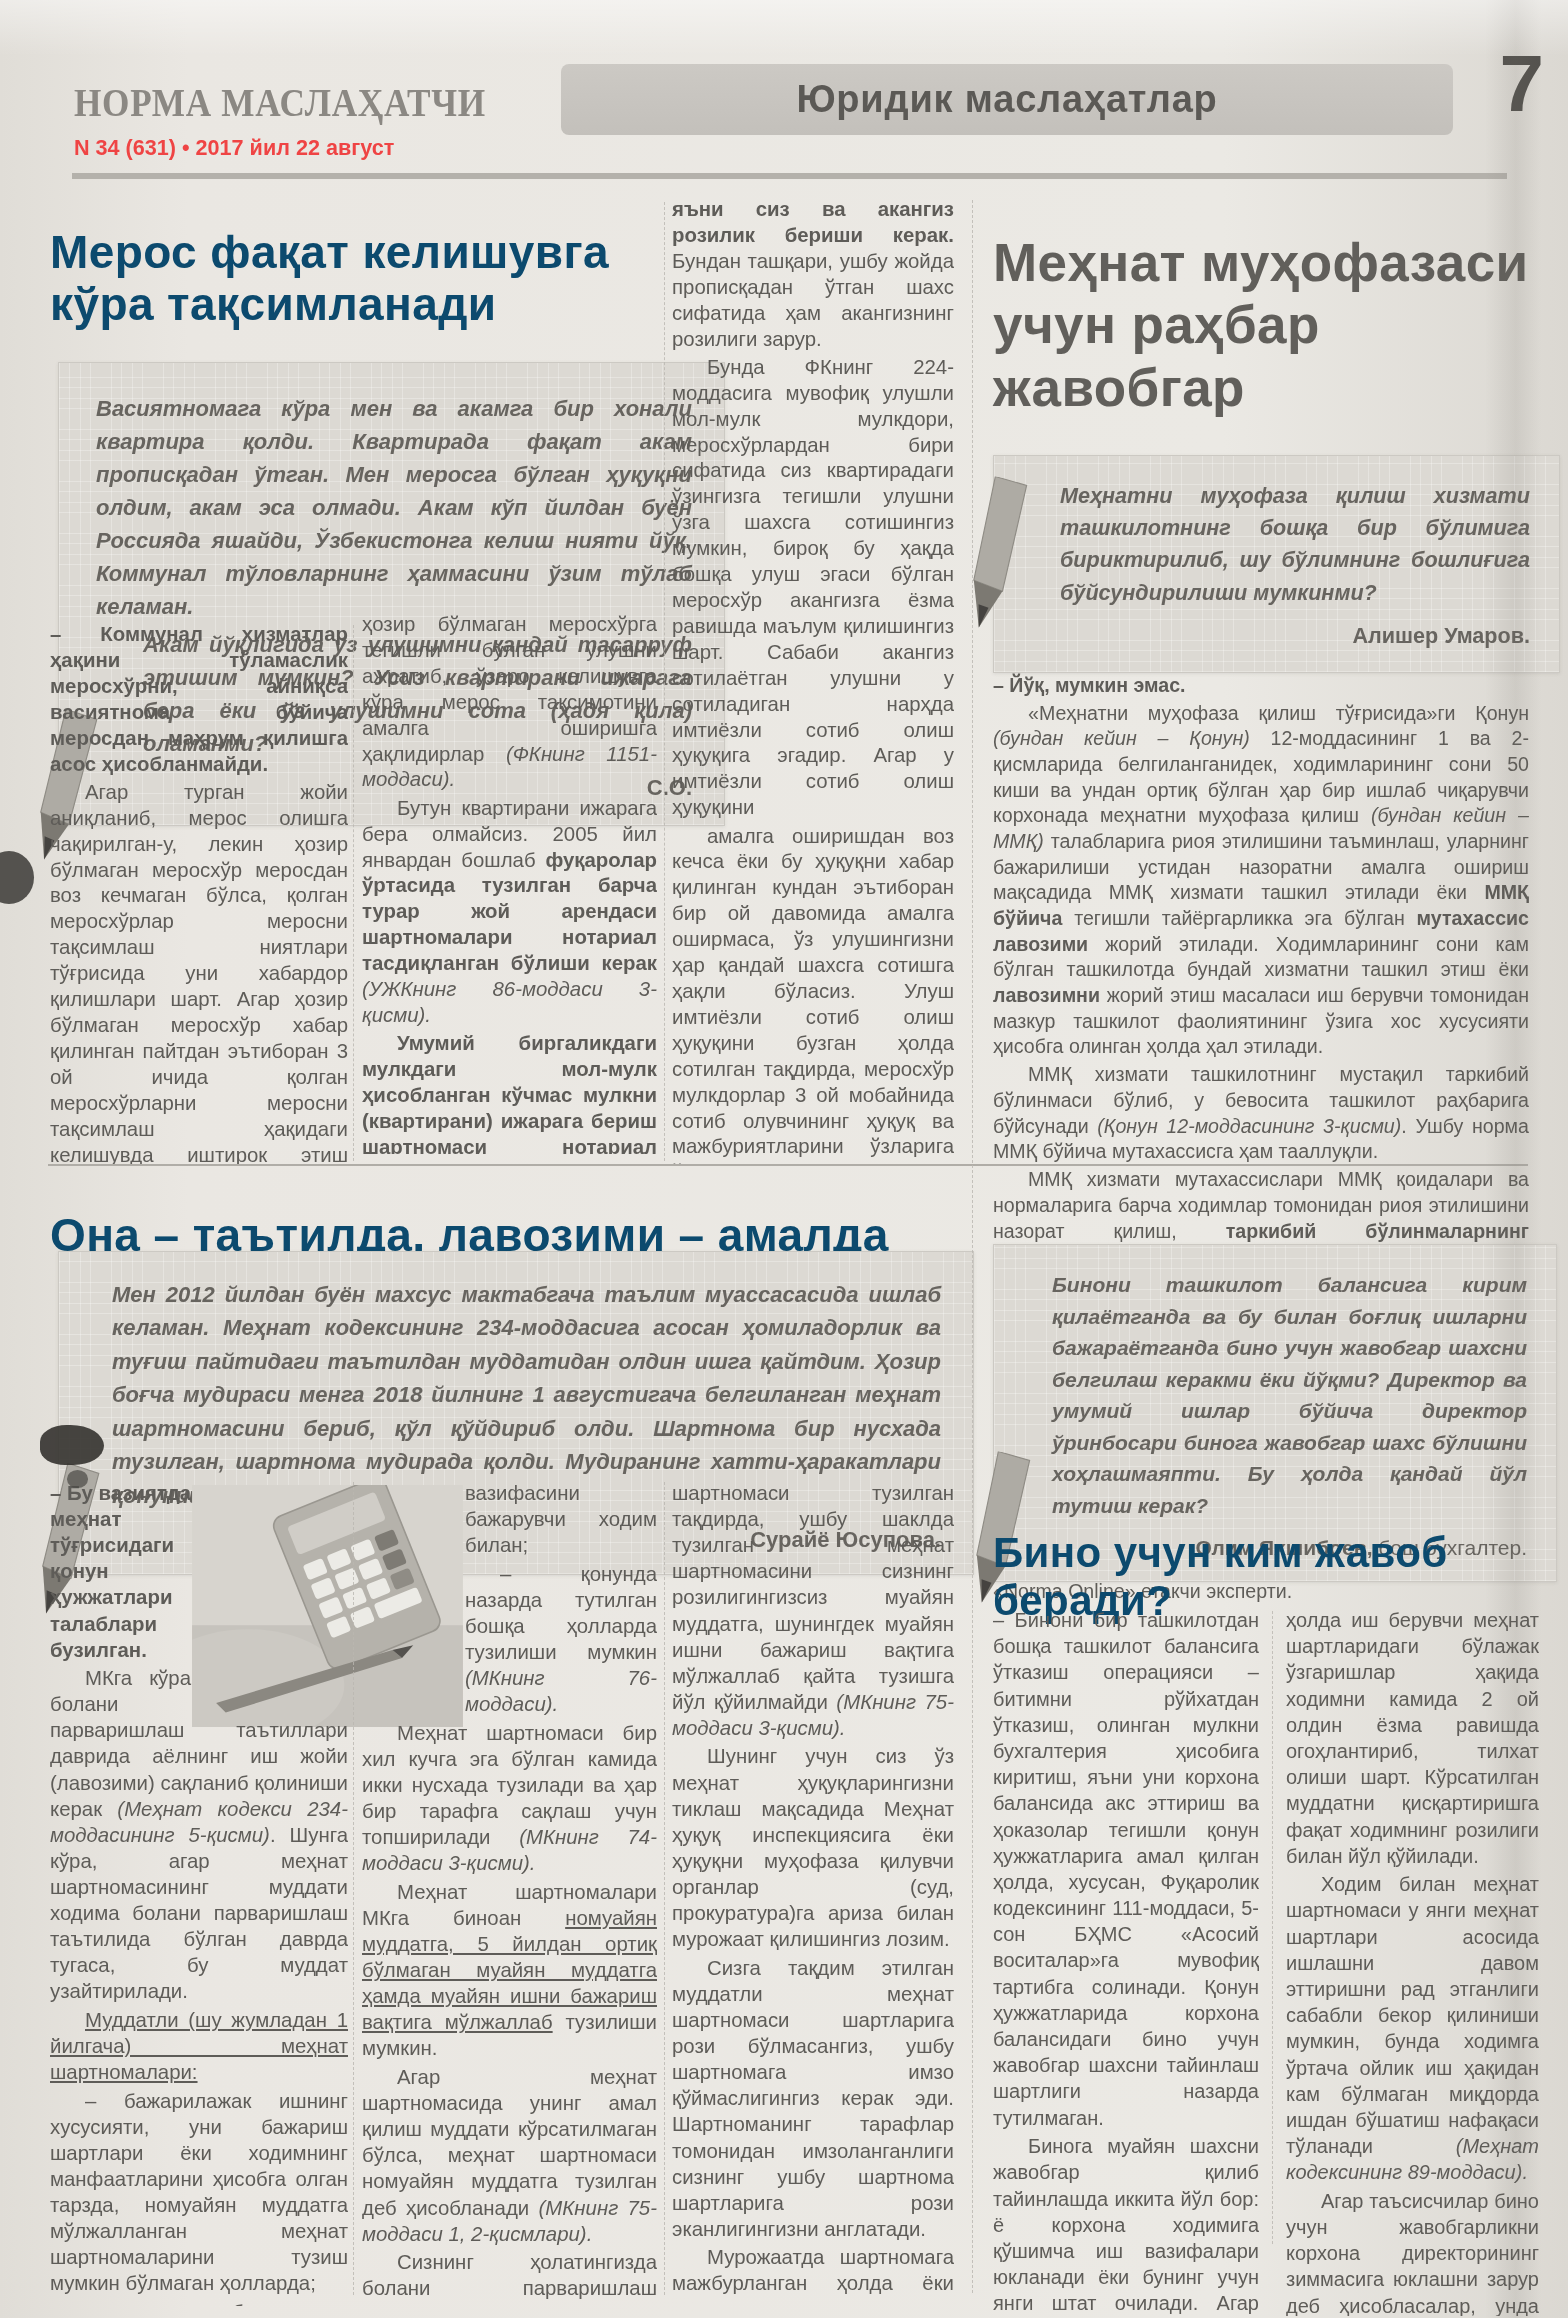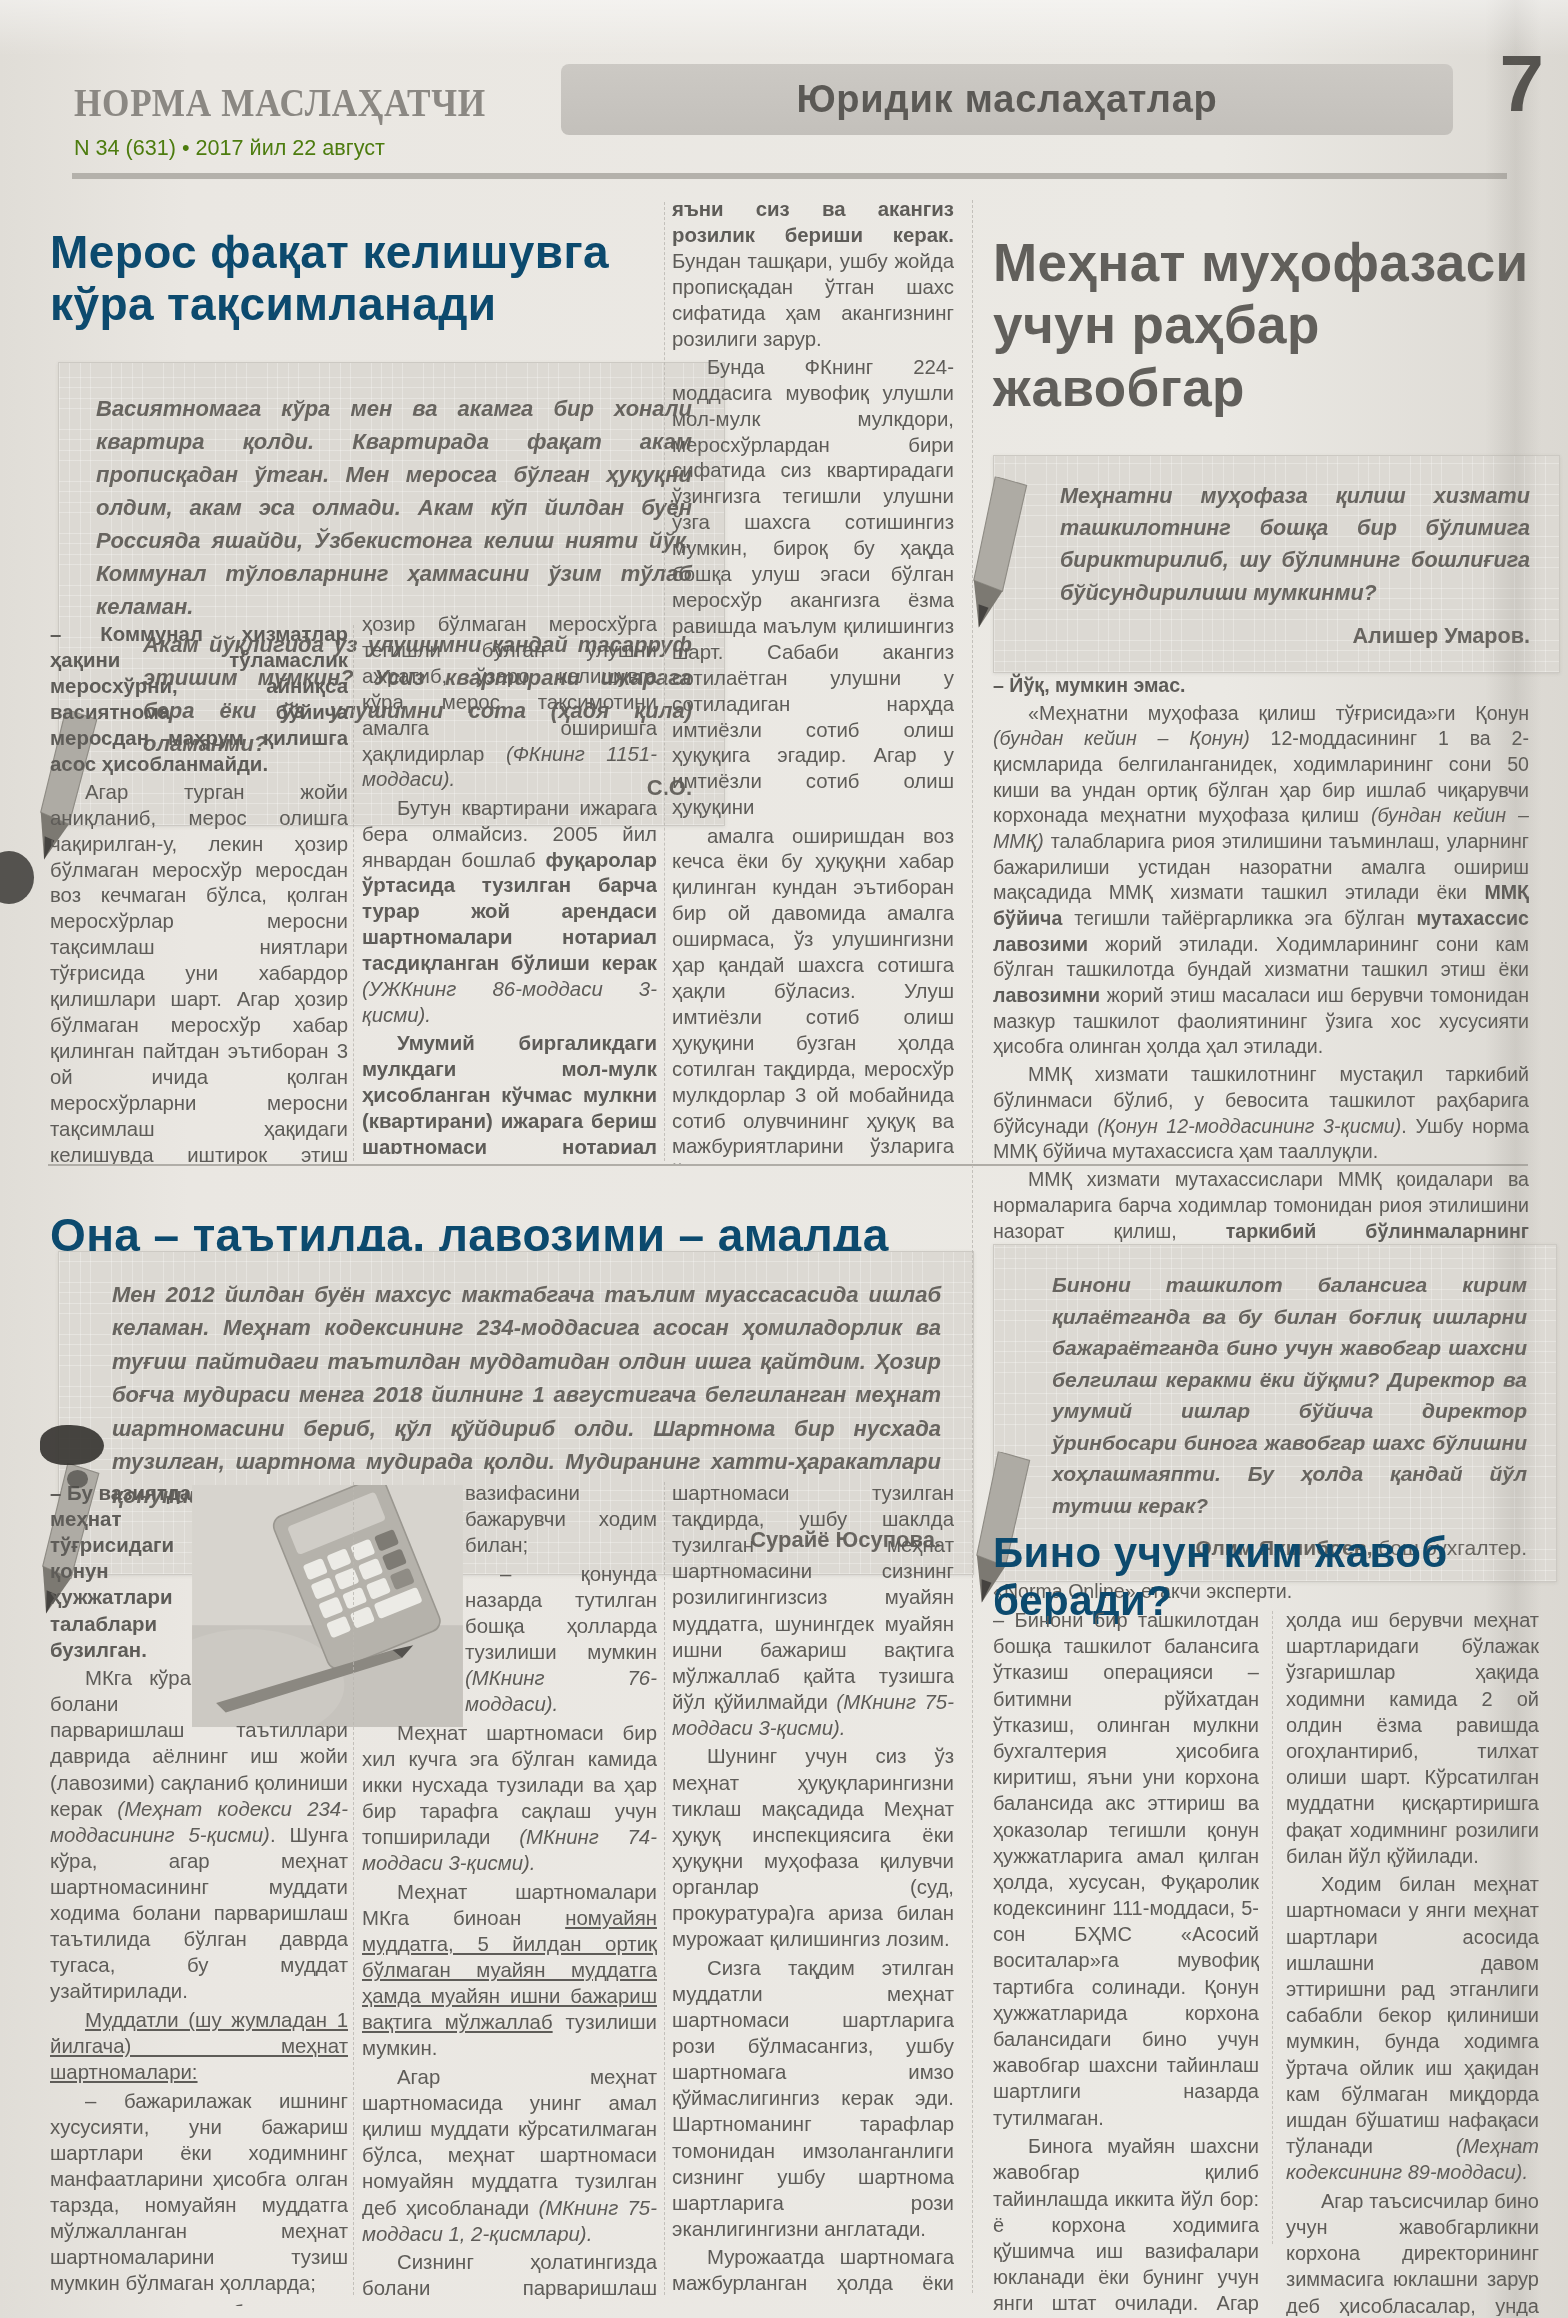--- a/index.html
+++ b/index.html
@@ -9,21 +9,21 @@
   .page{position:absolute;inset:0;}
   .crease{position:absolute;right:27px;top:0;bottom:0;width:56px;
           background:linear-gradient(90deg,transparent,rgba(110,106,99,.14) 55%,transparent);}
   .topfade{position:absolute;left:0;top:0;right:0;height:56px;
           background:linear-gradient(180deg,rgba(255,255,255,.45),transparent);}
 
   
   .mast-title{position:absolute;left:74px;top:79px;font-family:"Liberation Serif",serif;
               font-size:40px;font-weight:bold;color:#8b8883;letter-spacing:0.8px;
               transform:scaleX(.88);transform-origin:left;}
-  .mast-issue{position:absolute;left:74px;top:135px;font-size:21.6px;font-weight:normal;color:#4d7c0f;}
+  .mast-issue{position:absolute;left:74px;top:135px;font-size:21.6px;font-weight:bold;color:#ef4444;}
   .section-banner{position:absolute;left:561px;top:64px;width:892px;height:71px;
               background:linear-gradient(180deg,#ccc9c4,#c3c0bb);border-radius:8px;
               display:flex;align-items:center;justify-content:center;
               font-size:38px;font-weight:bold;color:#5b5955;letter-spacing:0.8px;}
   .page-number{position:absolute;right:24px;top:38px;font-size:80px;font-weight:bold;color:#54524e;}
   .header-rule{position:absolute;left:72px;top:173px;width:1435px;height:5.6px;background:#b4b1ab;}
 
   
   .headline{position:absolute;font-weight:bold;color:#0c4a6e;letter-spacing:0.4px;line-height:1.13;}
   .col{position:absolute;text-align:justify;overflow:hidden;color:#5e5c58;}

